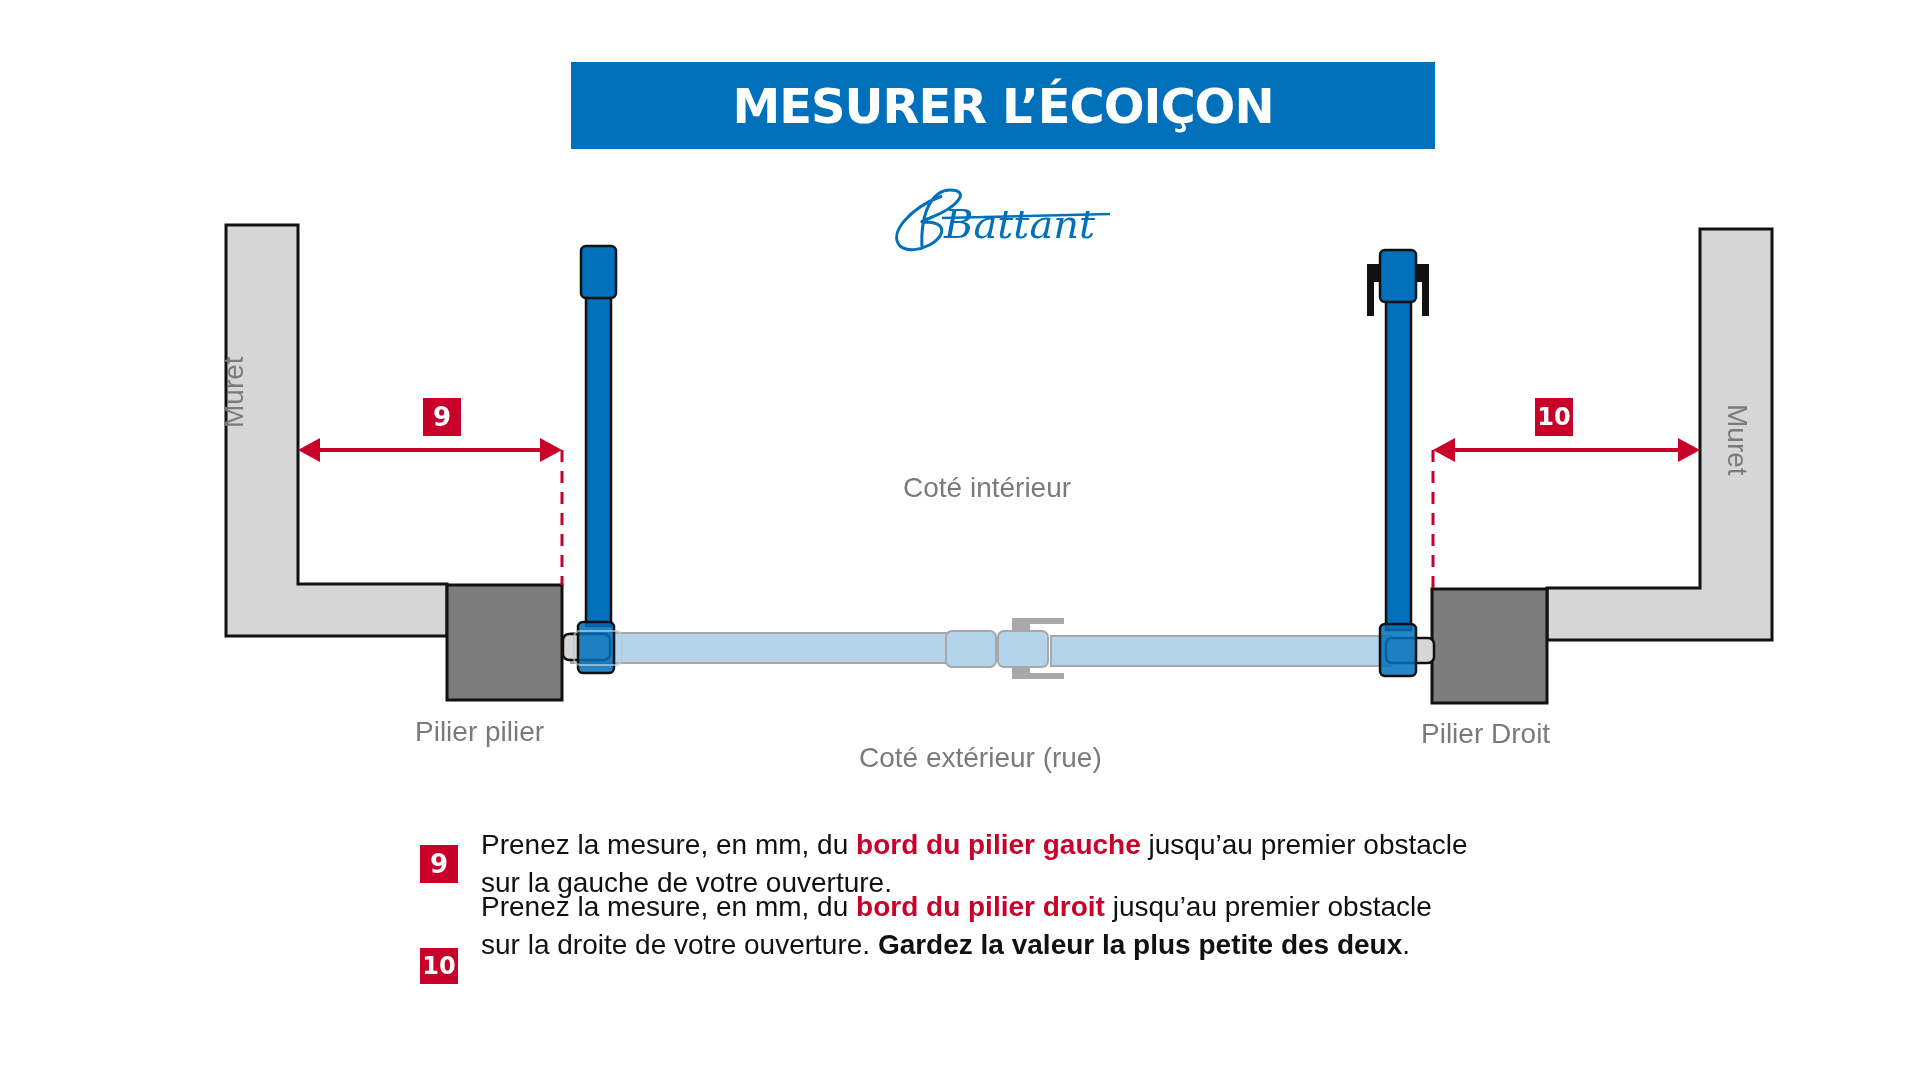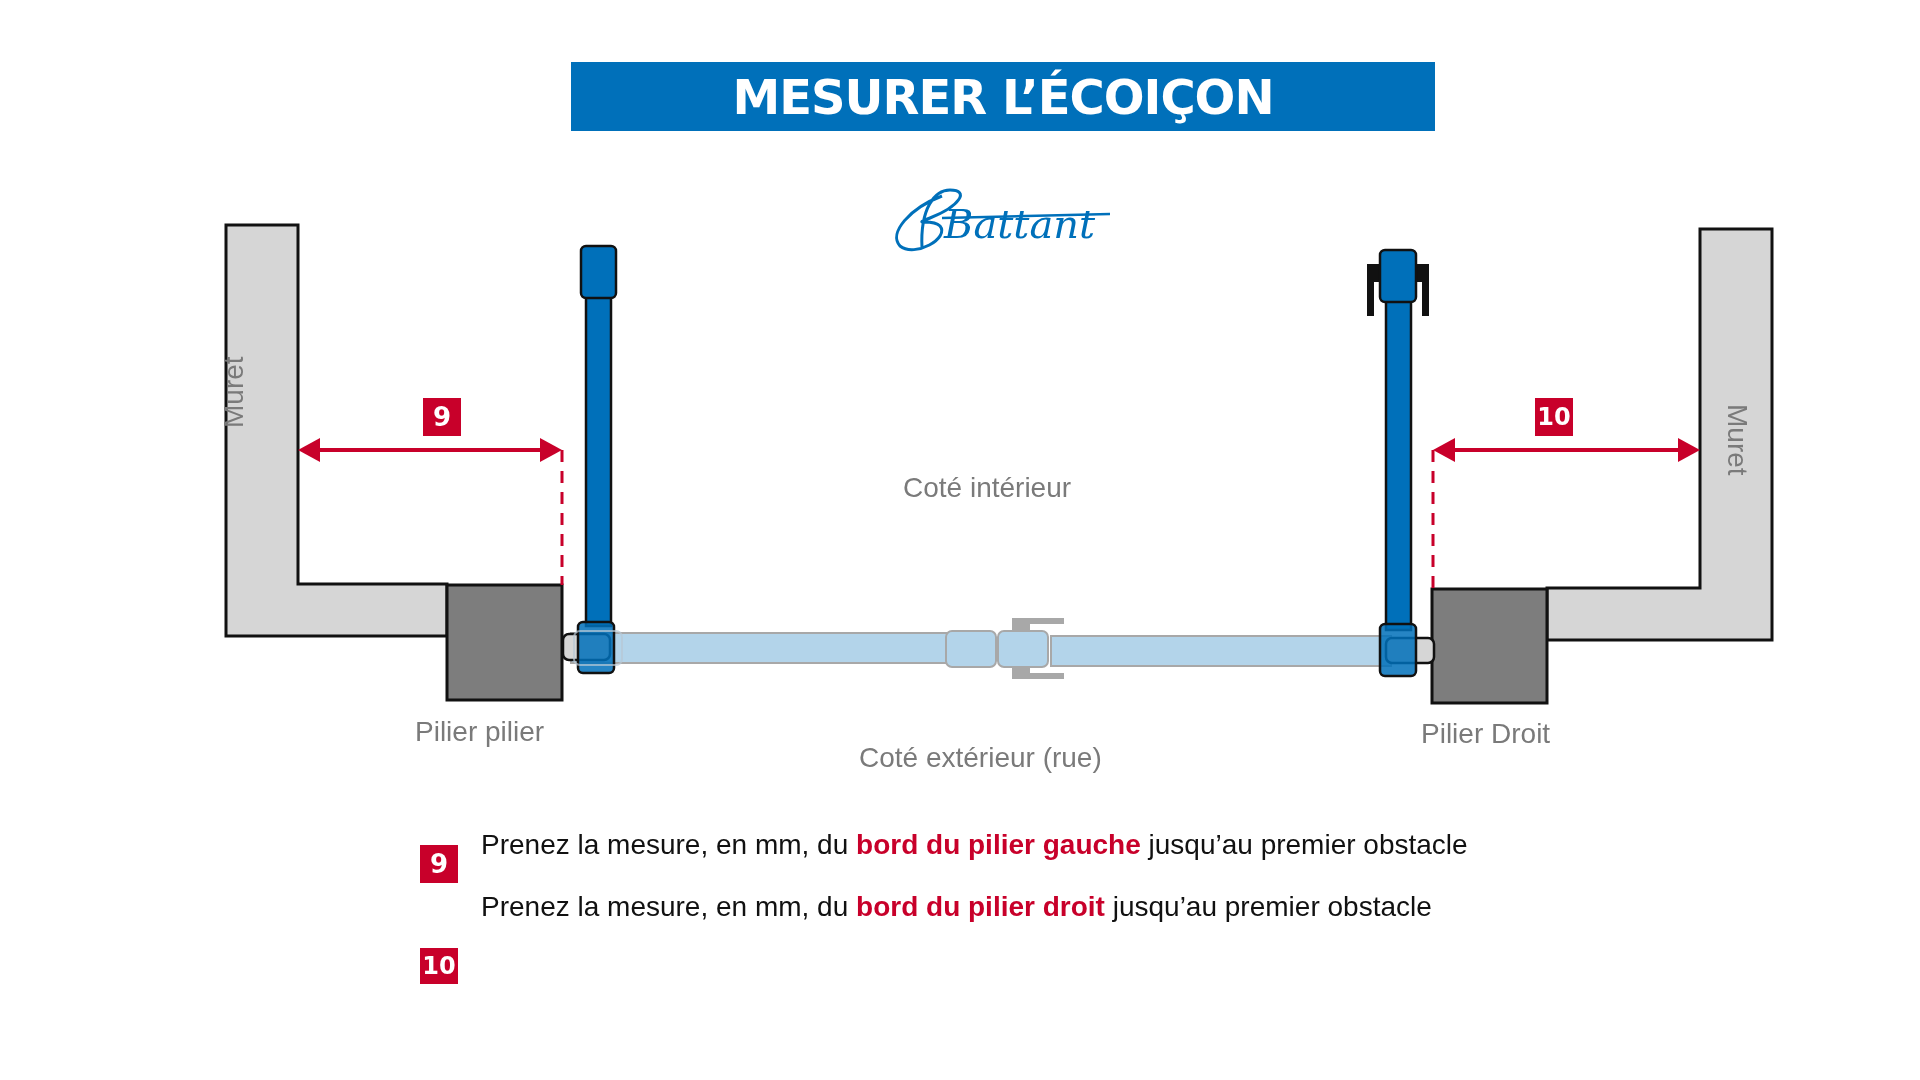--- a/index.html
+++ b/index.html
@@ -1,17 +1,17 @@
 <!DOCTYPE html>
 <html><head>
 <meta charset="utf-8">
 <style>
   html,body{margin:0;padding:0;background:#ffffff;}
   body{width:1920px;height:1080px;position:relative;overflow:hidden;font-family:"Liberation Sans",sans-serif;}
-  .title-bar{position:absolute;left:571px;top:62px;width:864px;height:69px;background:#0070ba;display:flex;align-items:center;justify-content:center;}
+  .title-bar{position:absolute;left:571px;top:62px;width:864px;height:87px;background:#0070ba;display:flex;align-items:center;justify-content:center;}
   .title-bar span{color:#fff;font-family:"DejaVu Sans",sans-serif;font-weight:bold;font-size:48px;letter-spacing:-1px;}
   .brand{position:absolute;left:880px;top:178px;width:240px;height:80px;}
   svg.diagram{position:absolute;left:0;top:0;}
   .lbl{position:absolute;color:#7a7a7a;font-family:"Liberation Sans",sans-serif;font-size:28px;white-space:nowrap;}
   .badge{position:absolute;background:#c8002a;color:#fff;font-weight:bold;font-family:"DejaVu Sans",sans-serif;display:flex;align-items:center;justify-content:center;}
   .instr{position:absolute;left:481px;font-size:28px;line-height:38px;color:#111;font-family:"Liberation Sans",sans-serif;white-space:nowrap;}
   .instr .red{color:#c8002a;font-weight:bold;}
   .instr .u{text-underline-offset:4px;}
   .instr .b{font-weight:bold;}
 </style>
@@ -75,18 +75,20 @@
 <div class="lbl" style="left:859px;top:742px;">Coté extérieur (rue)</div>
 <div class="lbl" style="left:415px;top:716px;">Pilier pilier</div>
 <div class="lbl" style="left:1421px;top:718px;text-align:center;">Pilier Droit</div>
 
 <div class="badge" style="left:423px;top:398px;width:38px;height:38px;font-size:26px;">9</div>
 <div class="badge" style="left:1535px;top:398px;width:38px;height:38px;font-size:24px;">10</div>
 
 <div class="badge" style="left:420px;top:845px;width:38px;height:38px;font-size:26px;">9</div>
 <div class="instr" style="top:826px;">
   <div><span>Prenez la mesure, en mm, du </span><span class="red">bord du pilier gauche</span><span> jusqu’au </span><span class="u">premier obstacle</span></div>
+  <div><span>sur la gauche de votre ouverture.</span><span class="b"></span><span></span></div>
 </div>
 
 <div class="badge" style="left:420px;top:948px;width:38px;height:36px;font-size:24px;">10</div>
 <div class="instr" style="top:888px;">
   <div><span>Prenez la mesure, en mm, du </span><span class="red">bord du pilier droit</span><span> jusqu’au </span><span class="u">premier obstacle</span></div>
+  <div><span>sur la droite de votre ouverture. </span><span class="b">Gardez la valeur la plus petite des deux</span><span>.</span></div>
 </div>
 
 </body></html>

